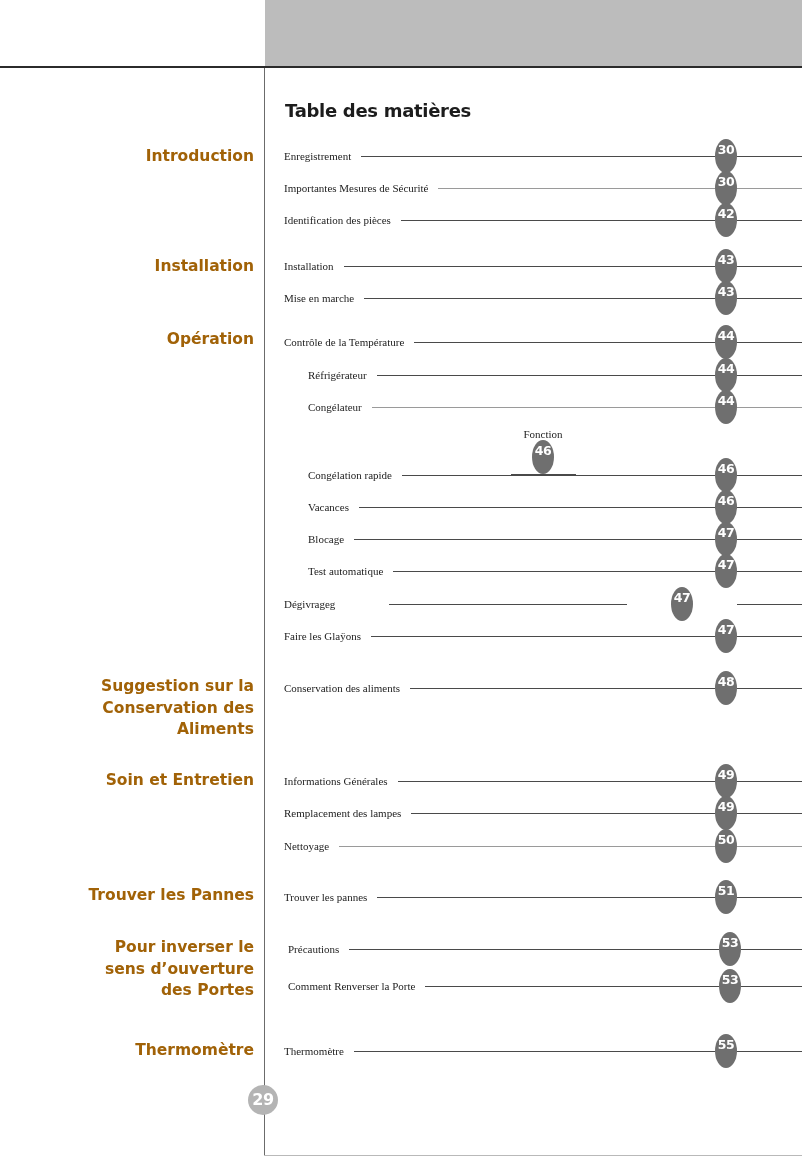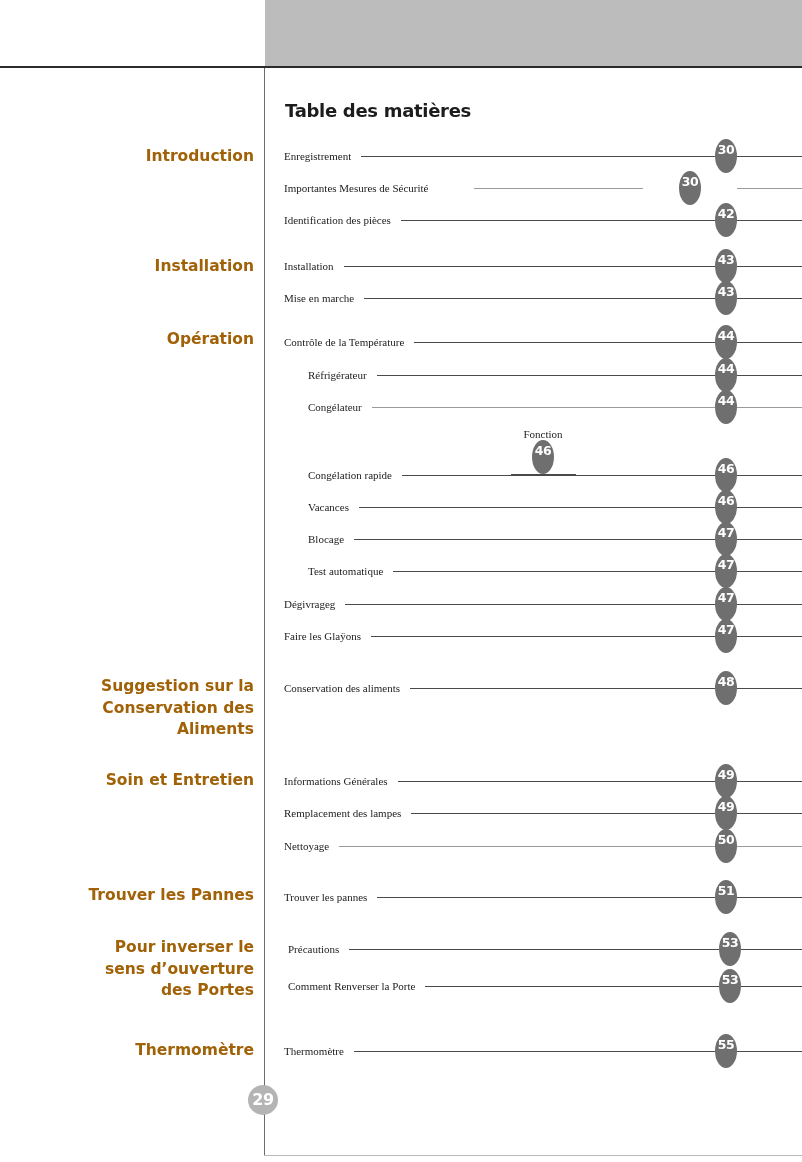--- a/index.html
+++ b/index.html
@@ -176,21 +176,21 @@
 des Portes</div>
     <div class="sidebar-label" style="top: 1040px;">Thermomètre</div>
   </div>
 <div id="toc-list">
     <div class="toc-row" style="top: 145px;">
       <span class="toc-label">Enregistrement</span>
       <span class="leader"></span>
       <span class="page-badge">30</span>
       <span class="leader-tail"></span>
     </div>
-    <div class="toc-row" style="top: 177px; gap: 36px;">
+    <div class="toc-row" style="top: 177px;">
       <span class="toc-label">Importantes Mesures de Sécurité</span>
       <span class="leader light"></span>
       <span class="page-badge">30</span>
       <span class="leader-tail light"></span>
     </div>
     <div class="toc-row" style="top: 209px;">
       <span class="toc-label">Identification des pièces</span>
       <span class="leader"></span>
       <span class="page-badge">42</span>
       <span class="leader-tail"></span>
@@ -248,21 +248,21 @@
       <span class="leader"></span>
       <span class="page-badge">47</span>
       <span class="leader-tail"></span>
     </div>
     <div class="toc-row bulleted" style="top: 560px;">
       <span class="toc-label">Test automatique</span>
       <span class="leader"></span>
       <span class="page-badge">47</span>
       <span class="leader-tail"></span>
     </div>
-    <div class="toc-row" style="top: 593px;">
+    <div class="toc-row" style="top: 593px; gap: 44px;">
       <span class="toc-label">Dégivrageg</span>
       <span class="leader"></span>
       <span class="page-badge">47</span>
       <span class="leader-tail"></span>
     </div>
     <div class="toc-row" style="top: 625px;">
       <span class="toc-label">Faire les Glaÿons</span>
       <span class="leader"></span>
       <span class="page-badge">47</span>
       <span class="leader-tail"></span>

